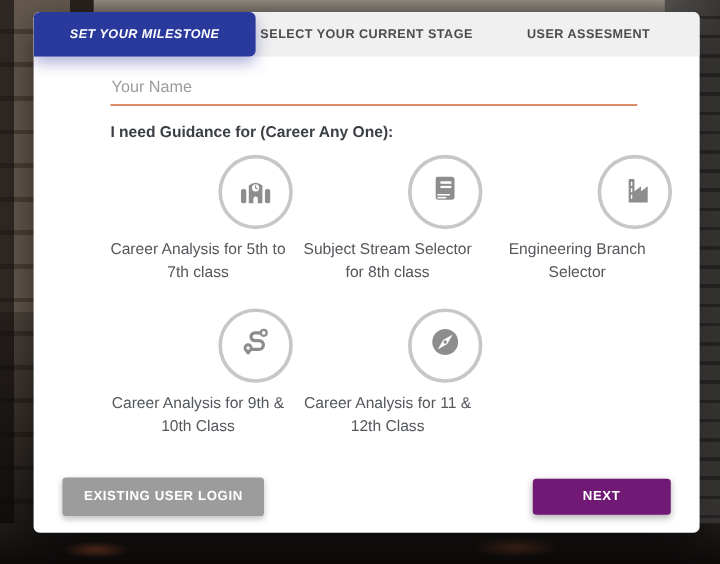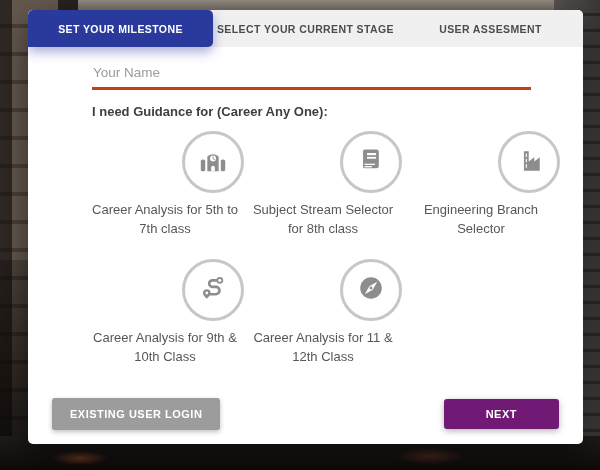--- a/index.html
+++ b/index.html
@@ -27,26 +27,26 @@
     background:linear-gradient(180deg,#958d83,#6f6861); }
 
   
   .modal { position:absolute; left:28px; top:10px; width:555px; height:434px;
     background:#fff; border-radius:5px; box-shadow:0 12px 34px rgba(0,0,0,.55); overflow:hidden; }
 
   .tabbar { display:flex; height:37px; background:#f0f0f0; border-radius:5px 5px 0 0; }
   .tab { flex:1; display:flex; align-items:center; justify-content:center;
     font-size:10.5px; font-weight:bold; letter-spacing:.4px; color:#4a4c4e; cursor:pointer; }
   .tab.active { background:#2a3a9c; color:#fff; border-radius:5px 5px 5px 0;
-    box-shadow:0 5px 12px rgba(70,70,170,.45); }
+    box-shadow:0 5px 12px rgba(70,70,170,.45);font-style:italic; }
 
   .page-title { margin-top:17px; text-align:center; font-size:22px; font-weight:bold; color:#2e3947; letter-spacing:.2px; }
 
   .form-area { margin:14px 52px 0 64px; }
-  .name-input { width:100%; border:none; border-bottom:3px solid #c2410c; outline:none;
+  .name-input { width:100%; border:none; border-bottom:1px solid #c2410c; outline:none;
     font-size:13.5px; color:#333; padding:4px 1px 7px; font-family:"Liberation Sans",sans-serif; background:transparent; }
   .name-input::placeholder { color:#9b9b9b; }
   .guidance-label { margin-top:14px; font-size:13px; font-weight:bold; color:#3b3f44; }
 
   .options-grid { display:grid; grid-template-columns:repeat(3,1fr); row-gap:20px;
     margin:12px 58px 0 58px; }
   .option { display:flex; flex-direction:column; align-items:flex-end; cursor:pointer; }
   .circle { width:62px; height:62px; border:3px solid #c7c7c7; border-radius:50%;
     display:flex; align-items:center; justify-content:center; background:#fff; }
   .circle svg { width:34px; height:34px; }

